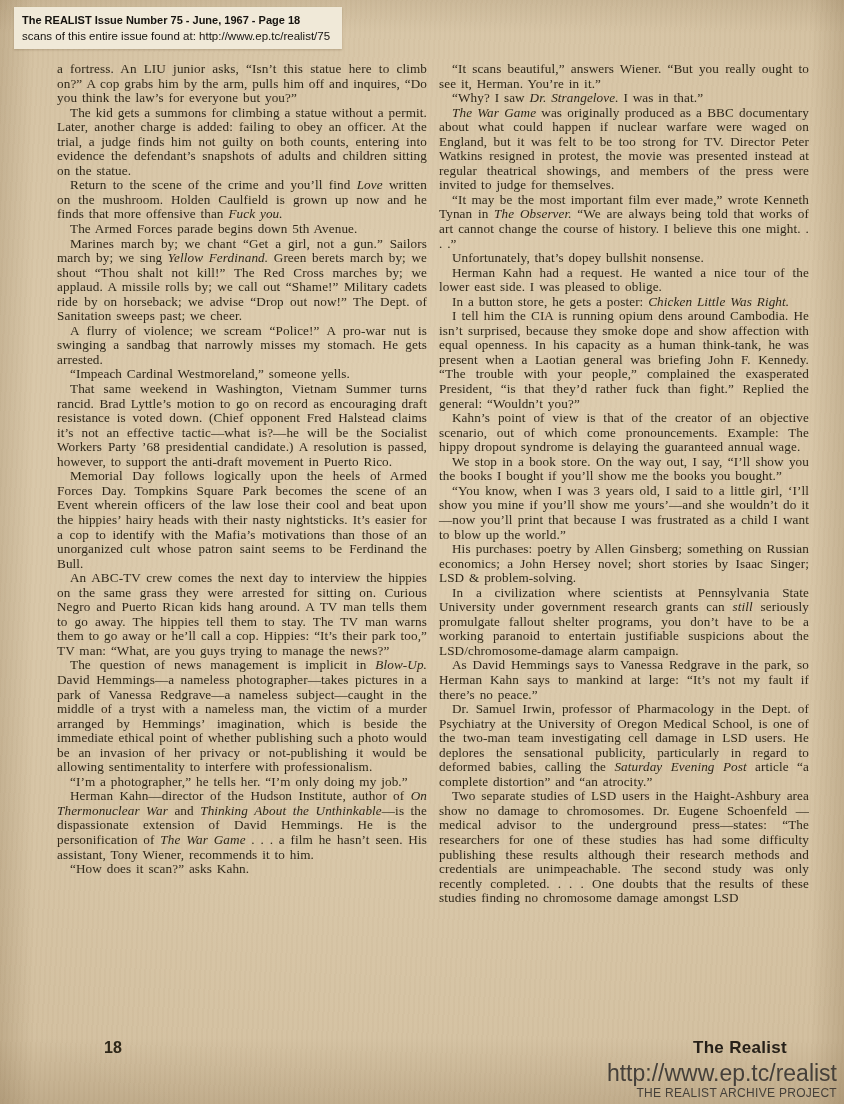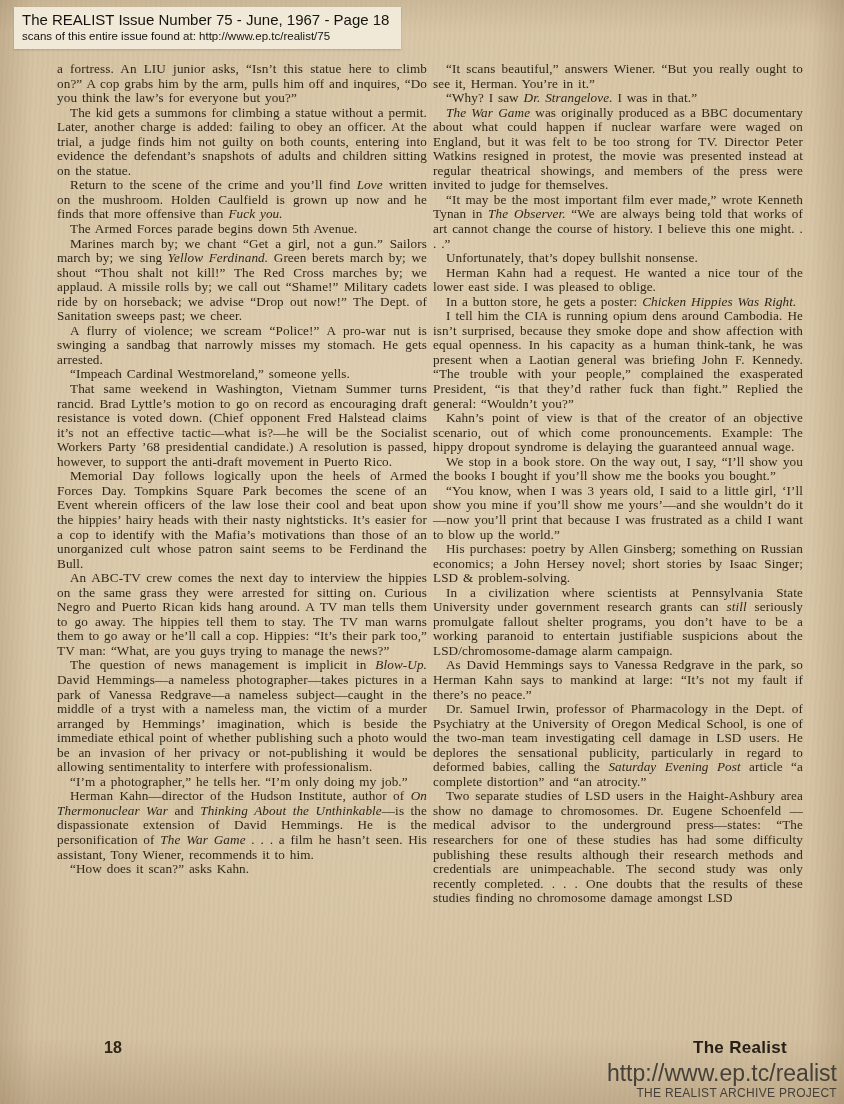--- a/index.html
+++ b/index.html
@@ -18,28 +18,28 @@
   }
   .scan-label {
     position: absolute;
     left: 14px; top: 7px;
     background: #f0e9d8;
     box-shadow: 0 1px 2px rgba(80,60,30,0.25);
     padding: 4px 12px 5px 8px;
     font-family: "Liberation Sans", sans-serif;
     color: #15130f;
   }
-  .scan-label-title { font-size: 15px; font-weight: normal; line-height: 18px; white-space: nowrap; }
+  .scan-label-title { font-size: 11px; font-weight: bold; line-height: 18px; white-space: nowrap; }
   .scan-label-sub   { font-size: 11.5px; line-height: 15px; white-space: nowrap; }
   .columns {
     position: absolute;
     left: 57px; top: 62px;
     width: 754px;
     display: flex;
-    gap: 6px;
+    gap: 12px;
   }
   .col {
     width: 370px;
     font-size: 13.2px;
     line-height: 14.55px;
     text-align: justify;
     letter-spacing: 0.1px;
     word-spacing: 1.4px;
     color: #2e2719;
   }
@@ -107,21 +107,21 @@
         <p>Herman Kahn—director of the Hudson Institute, author of <i>On Thermonuclear War</i> and <i>Thinking About the Unthinkable</i>—is the dispassionate extension of David Hemmings. He is the personification of <i>The War Game</i> . . . a film he hasn’t seen. His assistant, Tony Wiener, recommends it to him.</p>
         <p>“How does it scan?” asks Kahn.</p>
       </div>
     <div class="col">
         <p>“It scans beautiful,” answers Wiener. “But you really ought to see it, Herman. You’re in it.”</p>
         <p>“Why? I saw <i>Dr. Strangelove.</i> I was in that.”</p>
         <p><i>The War Game</i> was originally produced as a BBC documentary about what could happen if nuclear warfare were waged on England, but it was felt to be too strong for TV. Director Peter Watkins resigned in protest, the movie was presented instead at regular theatrical showings, and members of the press were invited to judge for themselves.</p>
         <p>“It may be the most important film ever made,” wrote Kenneth Tynan in <i>The Observer.</i> “We are always being told that works of art cannot change the course of history. I believe this one might. . . .”</p>
         <p>Unfortunately, that’s dopey bullshit nonsense.</p>
         <p>Herman Kahn had a request. He wanted a nice tour of the lower east side. I was pleased to oblige.</p>
-        <p>In a button store, he gets a poster: <i>Chicken Hippies Was Right.</i></p>
+        <p>In a button store, he gets a poster: <i>Chicken Little Was Right.</i></p>
         <p>I tell him the CIA is running opium dens around Cambodia. He isn’t surprised, because they smoke dope and show affection with equal openness. In his capacity as a human think-tank, he was present when a Laotian general was briefing John F. Kennedy. “The trouble with your people,” complained the exasperated President, “is that they’d rather fuck than fight.” Replied the general: “Wouldn’t you?”</p>
         <p>Kahn’s point of view is that of the creator of an objective scenario, out of which come pronouncements. Example: The hippy dropout syndrome is delaying the guaranteed annual wage.</p>
         <p>We stop in a book store. On the way out, I say, “I’ll show you the books I bought if you’ll show me the books you bought.”</p>
         <p>“You know, when I was 3 years old, I said to a little girl, ‘I’ll show you mine if you’ll show me yours’—and she wouldn’t do it—now you’ll print that because I was frustrated as a child I want to blow up the world.”</p>
         <p>His purchases: poetry by Allen Ginsberg; something on Russian economics; a John Hersey novel; short stories by Isaac Singer; LSD &amp; problem-solving.</p>
         <p>In a civilization where scientists at Pennsylvania State University under government research grants can <i>still</i> seriously promulgate fallout shelter programs, you don’t have to be a working paranoid to entertain justifiable suspicions about the LSD/chromosome-damage alarm campaign.</p>
         <p>As David Hemmings says to Vanessa Redgrave in the park, so Herman Kahn says to mankind at large: “It’s not my fault if there’s no peace.”</p>
         <p>Dr. Samuel Irwin, professor of Pharmacology in the Dept. of Psychiatry at the University of Oregon Medical School, is one of the two-man team investigating cell damage in LSD users. He deplores the sensational publicity, particularly in regard to deformed babies, calling the <i>Saturday Evening Post</i> article “a complete distortion” and “an atrocity.”</p>
         <p>Two separate studies of LSD users in the Haight-Ashbury area show no damage to chromosomes. Dr. Eugene Schoenfeld — medical advisor to the underground press—states: “The researchers for one of these studies has had some difficulty publishing these results although their research methods and credentials are unimpeachable. The second study was only recently completed. . . . One doubts that the results of these studies finding no chromosome damage amongst LSD</p>
       </div>

